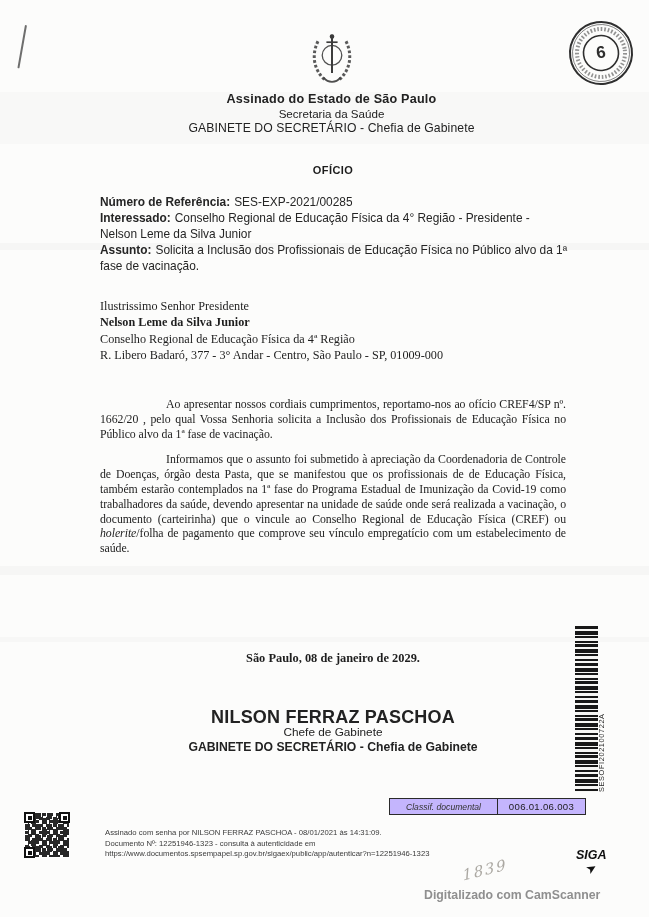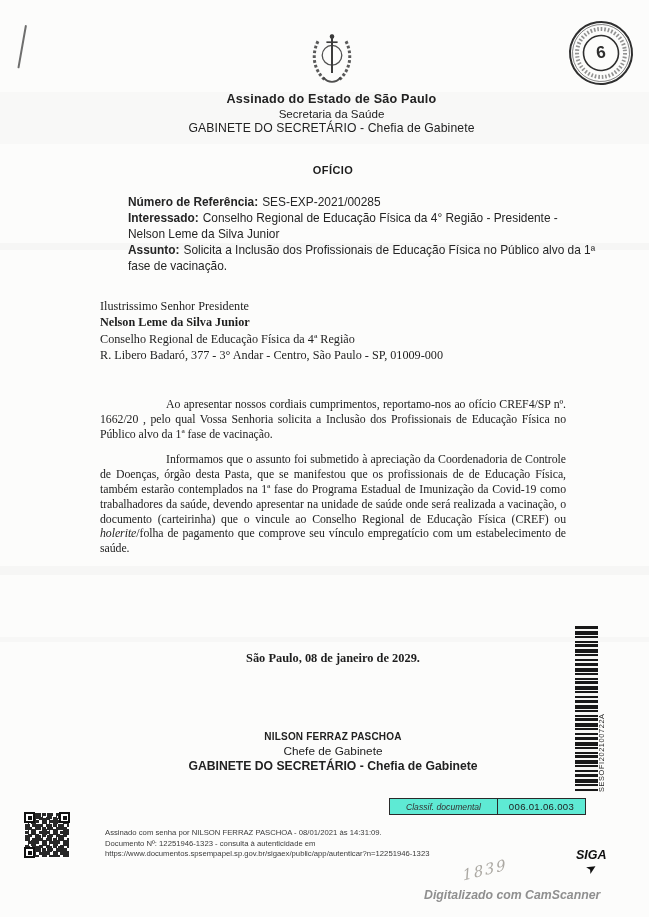--- a/index.html
+++ b/index.html
@@ -31,55 +31,55 @@
     font-family:"Liberation Sans",sans-serif;color:#222;}
   .crest{display:block;margin:0 auto 4px auto;}
   .lh1{font-size:12.6px;font-weight:700;letter-spacing:.2px;}
   .lh2{font-size:11.6px;margin-top:1px;}
   .lh3{font-size:12.2px;margin-top:1px;letter-spacing:.1px;}
 
   .doc-title{position:absolute;left:100px;top:164px;width:466px;text-align:center;
     font-family:"Liberation Sans",sans-serif;font-size:11px;font-weight:700;letter-spacing:.4px;color:#1c1c1c;}
 
   .ref-block{position:absolute;left:100px;top:194px;width:470px;
-    font-family:"Liberation Sans",sans-serif;font-size:11.9px;line-height:16px;color:#252525;margin-left:28px;}
+    font-family:"Liberation Sans",sans-serif;font-size:11.9px;line-height:16px;color:#252525;}
   .ref-block .lbl{font-weight:700;margin-right:4px;}
 
   .addressee{position:absolute;left:100px;top:298px;width:470px;
     font-size:12.2px;line-height:16.4px;color:#1e1e1e;}
   .addressee .bold{font-weight:700;}
 
   .body-text{position:absolute;left:100px;top:397px;width:466px;
     font-size:11.8px;line-height:14.8px;text-align:justify;color:#222;letter-spacing:-.05px;}
   .body-text p{margin:0 0 11px 0;text-indent:66px;}
 
   .date-line{position:absolute;left:100px;top:651px;width:466px;text-align:center;
     font-size:12.4px;font-weight:700;color:#1e1e1e;}
 
   .signature{position:absolute;left:100px;top:710px;width:466px;text-align:center;
     font-family:"Liberation Sans",sans-serif;color:#222;line-height:15px;}
-  .sig-name{font-size:10px;font-weight:600;letter-spacing:.2px;margin-top:19px;}
+  .sig-name{font-size:18px;font-weight:600;letter-spacing:.2px;}
   .sig-role{font-size:11.8px;}
   .sig-org{font-size:12.2px;font-weight:700;}
 
   
   .barcode{position:absolute;left:575px;top:626px;width:36px;height:166px;}
   .bars{position:absolute;left:0;top:0;width:23px;height:166px;
     background:repeating-linear-gradient(to bottom,
       #181818 0 3px,#f7f7f5 3px 5px,
       #181818 5px 9px,#f7f7f5 9px 10px,
       #181818 10px 12px,#f7f7f5 12px 15px,
       #181818 15px 17px,#f7f7f5 17px 18.5px);}
   .barcode-label{position:absolute;left:22px;top:0;height:166px;display:flex;align-items:center;
     writing-mode:vertical-rl;transform:rotate(180deg);
     font-family:"Liberation Sans",sans-serif;font-size:7.4px;letter-spacing:.6px;color:#2a2a2a;}
 
   
   .classif{position:absolute;left:389px;top:798px;display:flex;border:1.6px solid #2a2a2a;
-    font-family:"Liberation Sans",sans-serif;background:#5eead4;}
+    font-family:"Liberation Sans",sans-serif;background:#c4b5fd;}
   .classif .cell{padding:2px 6px;display:flex;align-items:center;justify-content:center;}
   .classif .c1{width:95px;font-style:italic;font-size:8.6px;color:#333;border-right:1.6px solid #2a2a2a;}
   .classif .c2{width:75px;font-size:9.6px;color:#1d1d1d;letter-spacing:.3px;}
 
   
   .qr{position:absolute;left:24px;top:812px;width:46px;height:46px;background:#fff;}
   .qr-noise{position:absolute;inset:1px;
     background-image:
       repeating-conic-gradient(#161616 0 25%, transparent 0 50%),
       repeating-conic-gradient(transparent 0 25%, #161616 0 50%);
@@ -95,21 +95,21 @@
 
   .siga{position:absolute;left:576px;top:848px;font-family:"Liberation Sans",sans-serif;
     font-size:12.5px;font-weight:700;font-style:italic;color:#111;display:flex;align-items:center;flex-direction:column;}
   .siga-arrow{display:inline-block;margin-left:1px;transform:rotate(-32deg);font-style:normal;font-size:11px;}
 
   .handwritten{position:absolute;left:462px;top:861px;
     font-family:"DejaVu Serif",serif;font-style:italic;font-size:15px;letter-spacing:2px;
     color:#aba8a2;transform:rotate(-14deg) skewX(-8deg);}
 
   .camscanner{position:absolute;left:424px;top:888px;width:212px;
-    font-family:"Liberation Sans",sans-serif;font-size:12.3px;font-weight:600;color:#8f8f8f;font-style:italic;}
+    font-family:"Liberation Sans",sans-serif;font-size:12.3px;font-weight:600;color:#8f8f8f;}
 </style>
 </head>
 <body>
 
 <div class="page">
 
   <div class="streak s1"></div>
   <div class="streak s2"></div>
   <div class="streak s3"></div>
   <div class="streak s4"></div>

